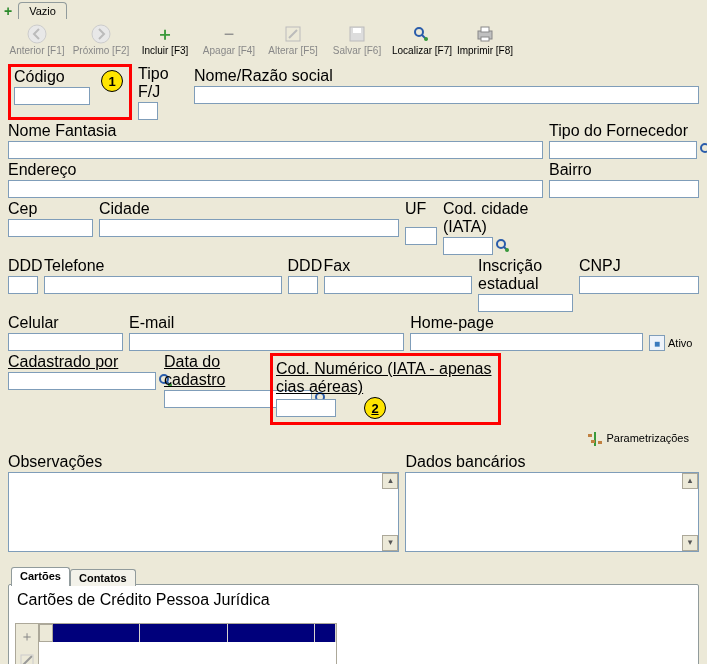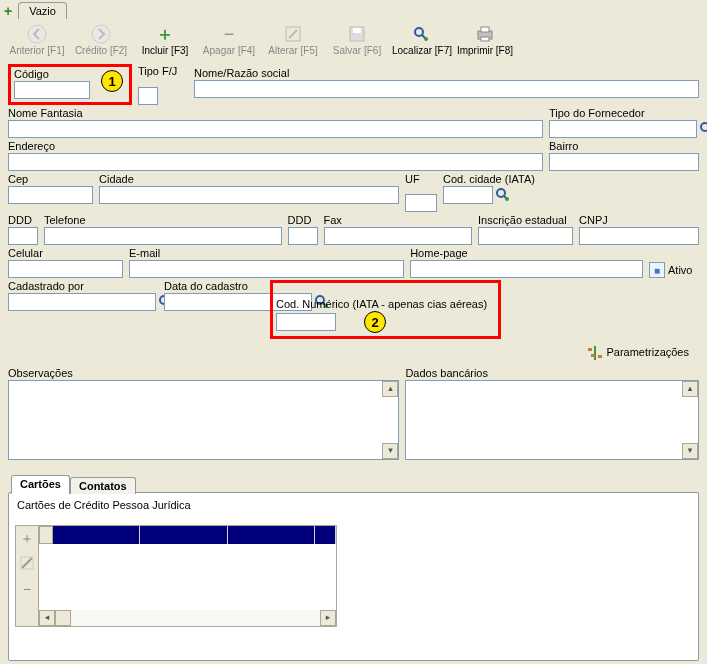--- a/index.html
+++ b/index.html
@@ -55,21 +55,21 @@
     white-space: nowrap;
   }
   .gray { color: #888; }
   .green { color: #3a9a3a; font-weight: bold; }
   .content {
     padding: 4px 8px;
     position: relative;
   }
   .row { display: flex; gap: 6px; margin-bottom: 2px; }
   .field-group { display: flex; flex-direction: column; }
-  .label { font-size: 11px; color: #000; margin-bottom: 1px; }
+  .label { font-size: 16px; color: #000; margin-bottom: 1px; }
   input[type=text], .txt {
     border: 1px solid #7F9DB9;
     background: #fff;
     height: 18px;
     font-size: 11px;
     padding: 0 2px;
     box-sizing: border-box;
   }
   .highlight-red {
     border: 3px solid #FF0000;
@@ -214,21 +214,21 @@
     </div>
     <div class="lbl gray">Anterior [F1]</div>
   </div>
   <div class="tool-btn">
     <div class="icon gray">
       <svg width="20" height="20">
           <circle cx="10" cy="10" r="9" fill="#e8e8e8" stroke="#ccc"></circle>
           <path d="M8 5 L13 10 L8 15" stroke="#bbb" fill="none" stroke-width="2"></path>
         </svg>
     </div>
-    <div class="lbl gray">Crédito [F2]</div>
+    <div class="lbl gray">Próximo [F2]</div>
   </div>
   <div class="tool-btn">
     <div class="icon green">＋</div>
     <div class="lbl">Incluir [F3]</div>
   </div>
   <div class="tool-btn">
     <div class="icon gray">−</div>
     <div class="lbl gray">Apagar [F4]</div>
   </div>
   <div class="tool-btn">
@@ -391,21 +391,21 @@
       <span class="label">&nbsp;</span>
       <div style="display:flex; align-items:center; gap:3px;">
         <span class="checkbox">
             <span style="color:#3a7abd; font-size:10px;">■</span>
           </span>
         <span>Ativo</span>
       </div>
     </div>
   </div>
 
-  <div class="row" style="align-items:flex-start;">
+  <div class="row" style="align-items:flex-start;text-decoration:underline;">
     <div class="field-group" style="width:150px;">
       <span class="label">Cadastrado por</span>
       <div style="display:flex; align-items:center;">
         <input type="text" class="txt" style="flex: 1 1 0%;">
         <span class="mag-icon"><svg class="mag">
               <circle cx="6" cy="6" r="4" fill="none" stroke="#2a5caa" stroke-width="2"></circle>
               <line x1="9" y1="9" x2="13" y2="13" stroke="#2a5caa" stroke-width="2"></line>
               <circle cx="12" cy="12" r="2" fill="#3a9a3a"></circle>
             </svg></span>
       </div>
@@ -415,21 +415,21 @@
       <div style="display:flex; align-items:center;">
         <input type="text" class="txt" style="flex: 1 1 0%;">
         <span class="mag-icon"><svg class="mag">
               <circle cx="6" cy="6" r="4" fill="none" stroke="#2a5caa" stroke-width="2"></circle>
               <line x1="9" y1="9" x2="13" y2="13" stroke="#2a5caa" stroke-width="2"></line>
               <circle cx="12" cy="12" r="2" fill="#3a9a3a"></circle>
             </svg></span>
       </div>
     </div>
     <div class="highlight-red" style="width:225px;">
-      <div class="field-group" style="padding:15px 3px 3px 3px;">
+      <div class="field-group" style="padding:4px 3px 3px 3px;">
         <span class="label">Cod. Numérico (IATA - apenas cias aéreas)</span>
         <div style="display:flex; align-items:center;">
           <input type="text" class="txt" style="width: 60px;">
           <div class="badge" style="position:static; margin-left:28px;">2</div>
         </div>
       </div>
     </div>
   </div>
 
   <div class="param-link">

